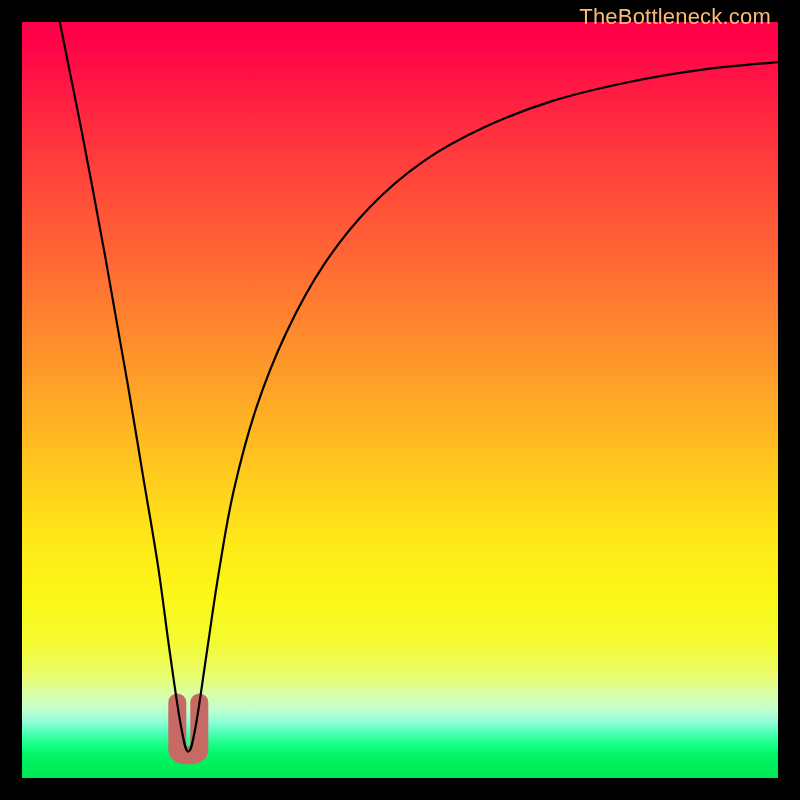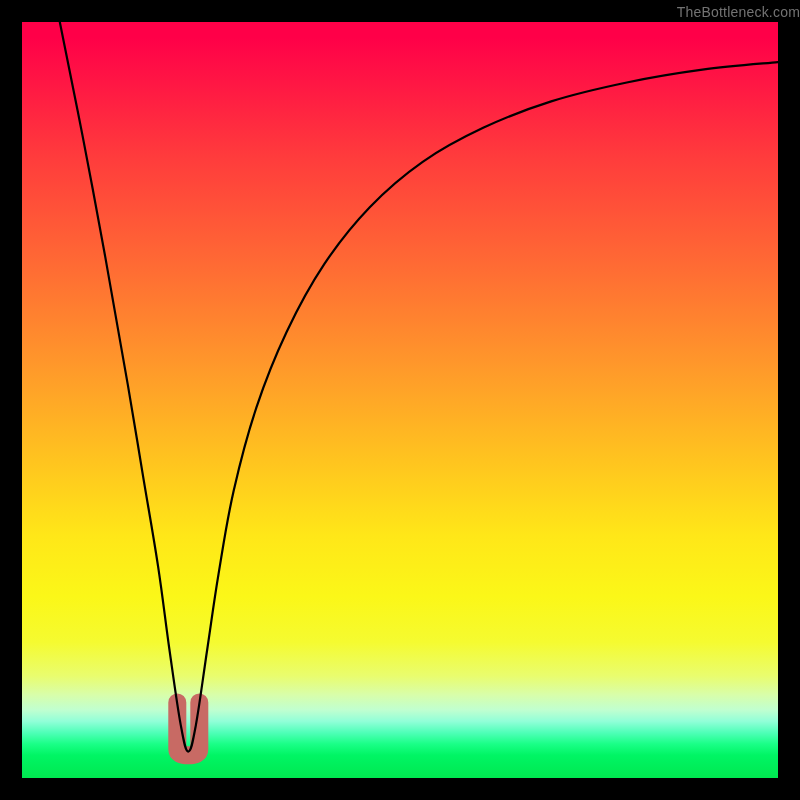--- a/index.html
+++ b/index.html
@@ -42,23 +42,23 @@
       #91ffd8 92.5%,
       #4fffb8 94%,
       #1aff87 95.5%,
       #00f564 97%,
       #00e850 100%
     );
   }
   .attribution {
     position: absolute;
     top: 4px;
-    right: 0;
-    color: #737373;
-    font-size: 14px;
+    right: 29px;
+    color: #fdba74;
+    font-size: 22px;
     font-weight: 400;
     letter-spacing: 0.2px;
     z-index: 10;
   }
   svg.curve {
     position: absolute;
     left: 0; top: 0;
     width: 756px;
     height: 756px;
     z-index: 5;

